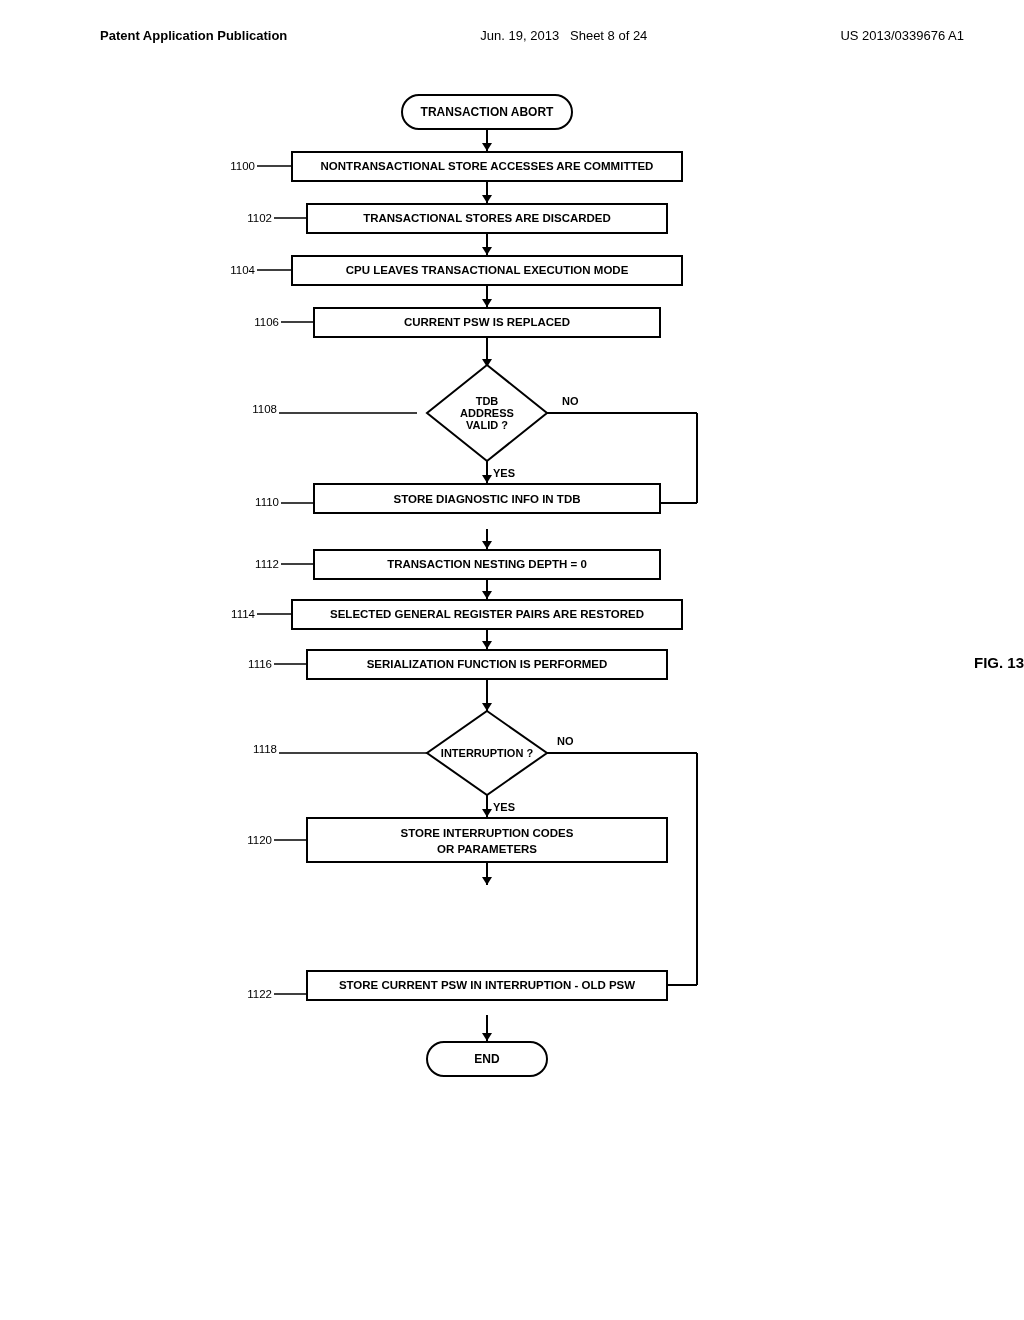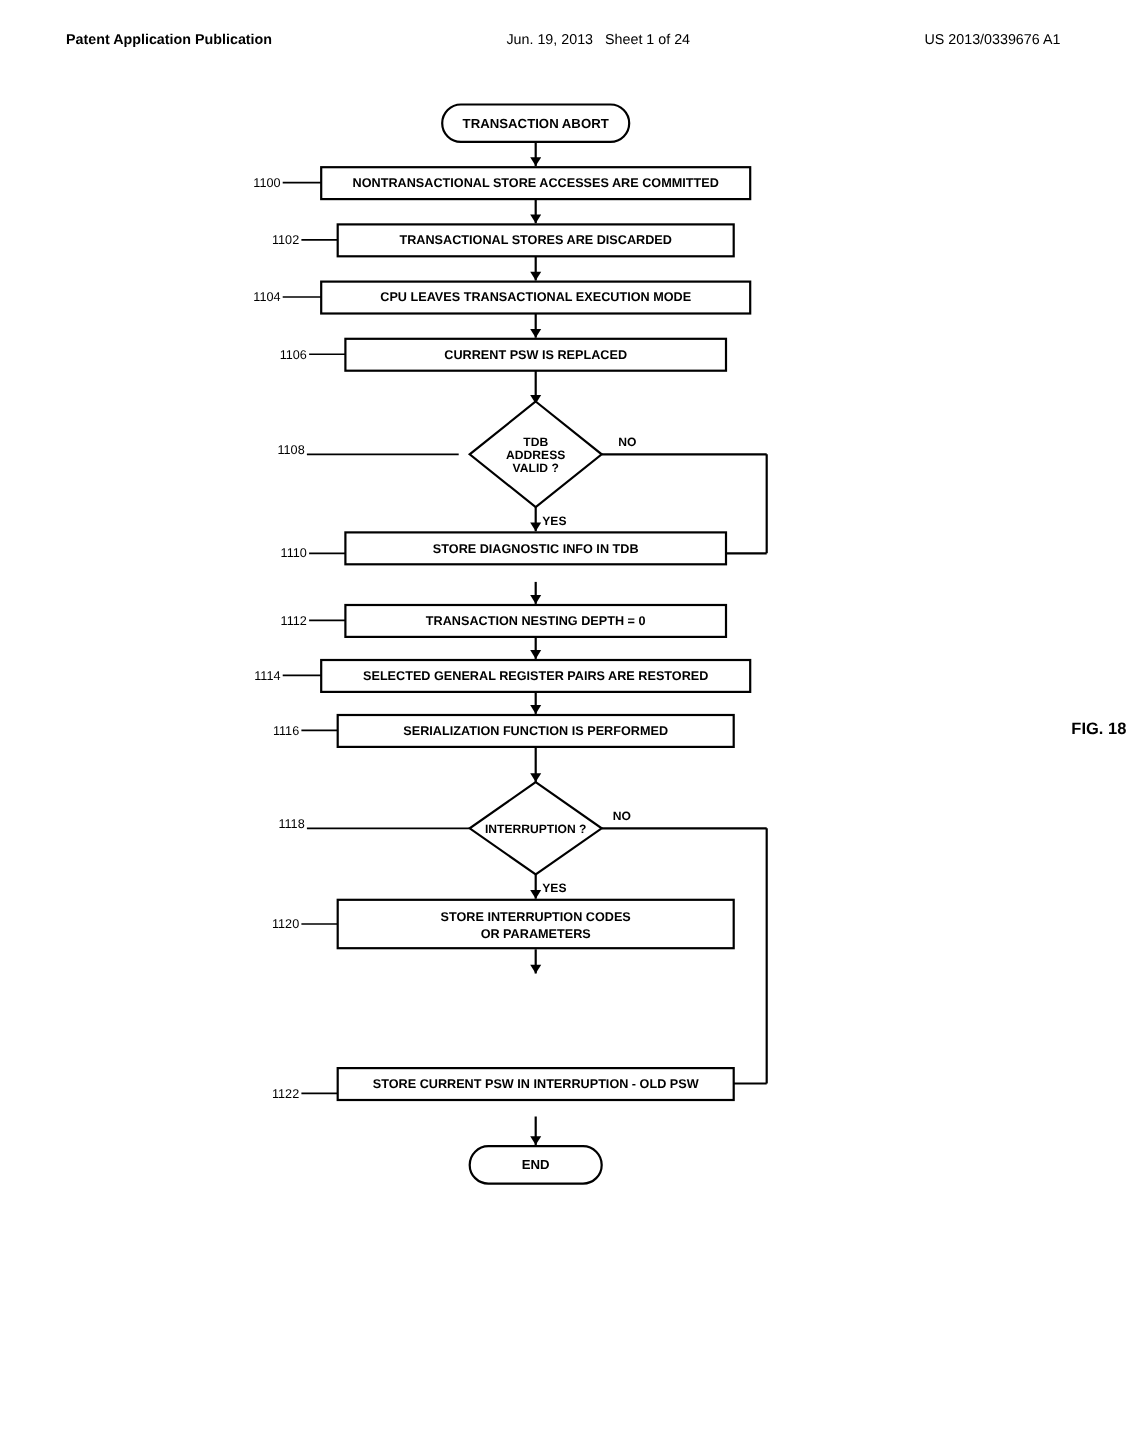--- a/index.html
+++ b/index.html
@@ -14,21 +14,21 @@
 
     .page-header {
       display: flex;
       justify-content: space-between;
       align-items: center;
       padding: 28px 60px 10px 60px;
       font-size: 13px;
       color: #000;
     }
 
-    .header-left { font-weight: bold; }
+    .header-left { font-weight: bold; margin-left: 40px; }
     .header-center { font-size: 13px; }
     .header-right { font-size: 13px; text-align: right; }
 
     .diagram-container {
       display: flex;
       align-items: center;
       padding: 20px 0 10px 0;
       position: relative;
     }
 
@@ -44,21 +44,21 @@
       margin: 0 auto;
     }
   </style>
 </head>
 <body>
 
 <div class="page-header">
   <span class="header-left">Patent Application Publication</span>
   <span class="header-center">
     <span>Jun. 19, 2013</span>&nbsp;&nbsp;
-    <span>Sheet 1 of 24</span>
+    <span>Sheet 8 of 24</span>
   </span>
   <span class="header-right">US 2013/0339676 A1</span>
 </div>
 
 <div class="diagram-container">
   <svg class="flowchart-svg" width="760" height="1160" viewBox="0 0 760 1160">
 
     <line x1="380" y1="55" x2="380" y2="78" stroke="#000" stroke-width="2"></line>
     <polygon points="380,78 375,70 385,70" fill="#000"></polygon>
 
@@ -192,14 +192,14 @@
     <line x1="167" y1="921" x2="200" y2="921" stroke="#000" stroke-width="1.5"></line>
 
     <rect x="200" y="898" width="360" height="29" fill="#fff" stroke="#000" stroke-width="2"></rect>
     <text x="380" y="916" text-anchor="middle" font-size="11.5" font-weight="bold" font-family="Arial">STORE CURRENT PSW IN INTERRUPTION - OLD PSW</text>
 
     <rect x="320" y="969" width="120" height="34" rx="17" ry="17" fill="#fff" stroke="#000" stroke-width="2"></rect>
     <text x="380" y="990" text-anchor="middle" font-size="12" font-weight="bold" font-family="Arial">END</text>
 
   </svg>
 
-  <div class="fig-caption">FIG. 18</div>
+  <div class="fig-caption">FIG. 13</div>
 </div>
 
 </body></html>

